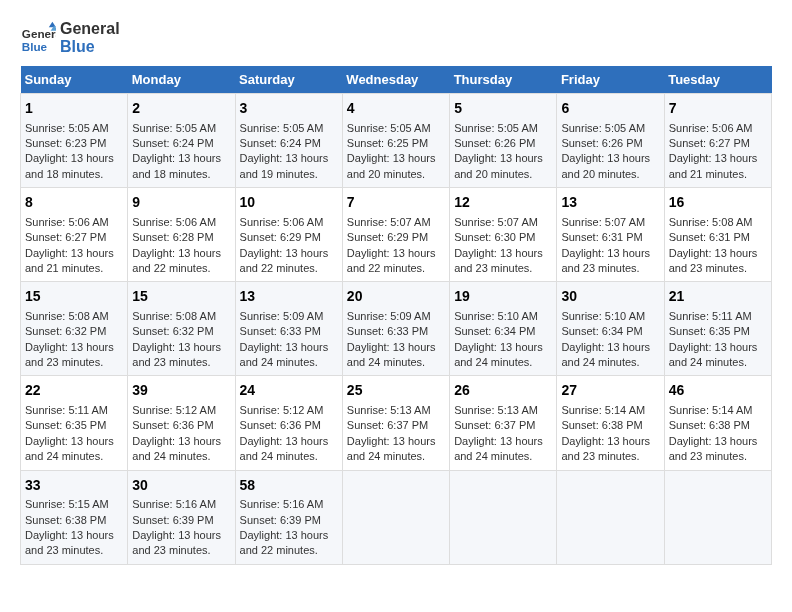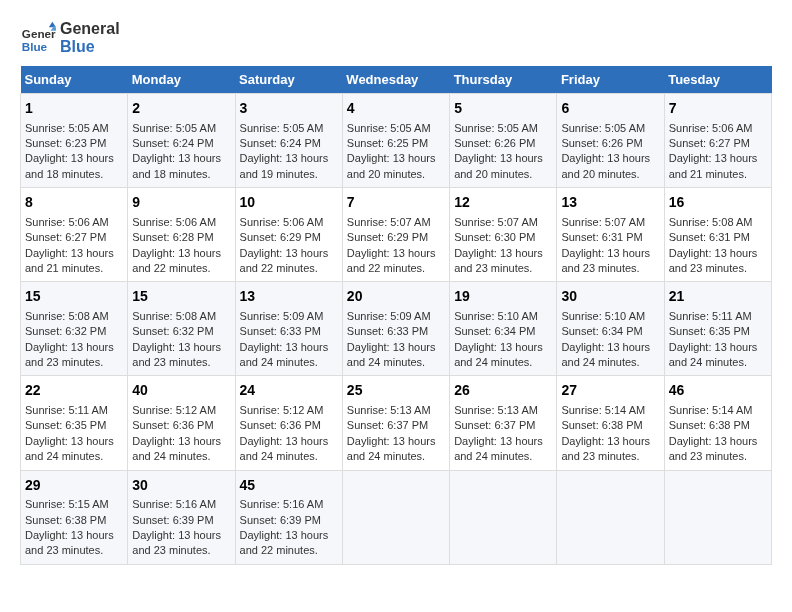--- a/index.html
+++ b/index.html
@@ -133,30 +133,30 @@
         <td><span class="day-number">15</span><span class="day-info">Sunrise: 5:08 AM<br>Sunset: 6:32 PM<br>Daylight: 13 hours and 23 minutes.</span></td>
         <td><span class="day-number">15</span><span class="day-info">Sunrise: 5:08 AM<br>Sunset: 6:32 PM<br>Daylight: 13 hours and 23 minutes.</span></td>
         <td><span class="day-number">13</span><span class="day-info">Sunrise: 5:09 AM<br>Sunset: 6:33 PM<br>Daylight: 13 hours and 24 minutes.</span></td>
         <td><span class="day-number">20</span><span class="day-info">Sunrise: 5:09 AM<br>Sunset: 6:33 PM<br>Daylight: 13 hours and 24 minutes.</span></td>
         <td><span class="day-number">19</span><span class="day-info">Sunrise: 5:10 AM<br>Sunset: 6:34 PM<br>Daylight: 13 hours and 24 minutes.</span></td>
         <td><span class="day-number">30</span><span class="day-info">Sunrise: 5:10 AM<br>Sunset: 6:34 PM<br>Daylight: 13 hours and 24 minutes.</span></td>
         <td><span class="day-number">21</span><span class="day-info">Sunrise: 5:11 AM<br>Sunset: 6:35 PM<br>Daylight: 13 hours and 24 minutes.</span></td>
       </tr>
       <tr>
         <td><span class="day-number">22</span><span class="day-info">Sunrise: 5:11 AM<br>Sunset: 6:35 PM<br>Daylight: 13 hours and 24 minutes.</span></td>
-        <td><span class="day-number">40</span><span class="day-info">Sunrise: 5:12 AM<br>Sunset: 6:36 PM<br>Daylight: 13 hours and 24 minutes.</span></td>
+        <td><span class="day-number">39</span><span class="day-info">Sunrise: 5:12 AM<br>Sunset: 6:36 PM<br>Daylight: 13 hours and 24 minutes.</span></td>
         <td><span class="day-number">24</span><span class="day-info">Sunrise: 5:12 AM<br>Sunset: 6:36 PM<br>Daylight: 13 hours and 24 minutes.</span></td>
         <td><span class="day-number">25</span><span class="day-info">Sunrise: 5:13 AM<br>Sunset: 6:37 PM<br>Daylight: 13 hours and 24 minutes.</span></td>
         <td><span class="day-number">26</span><span class="day-info">Sunrise: 5:13 AM<br>Sunset: 6:37 PM<br>Daylight: 13 hours and 24 minutes.</span></td>
         <td><span class="day-number">27</span><span class="day-info">Sunrise: 5:14 AM<br>Sunset: 6:38 PM<br>Daylight: 13 hours and 23 minutes.</span></td>
         <td><span class="day-number">46</span><span class="day-info">Sunrise: 5:14 AM<br>Sunset: 6:38 PM<br>Daylight: 13 hours and 23 minutes.</span></td>
       </tr>
       <tr>
-        <td><span class="day-number">29</span><span class="day-info">Sunrise: 5:15 AM<br>Sunset: 6:38 PM<br>Daylight: 13 hours and 23 minutes.</span></td>
+        <td><span class="day-number">33</span><span class="day-info">Sunrise: 5:15 AM<br>Sunset: 6:38 PM<br>Daylight: 13 hours and 23 minutes.</span></td>
         <td><span class="day-number">30</span><span class="day-info">Sunrise: 5:16 AM<br>Sunset: 6:39 PM<br>Daylight: 13 hours and 23 minutes.</span></td>
-        <td><span class="day-number">45</span><span class="day-info">Sunrise: 5:16 AM<br>Sunset: 6:39 PM<br>Daylight: 13 hours and 22 minutes.</span></td>
+        <td><span class="day-number">58</span><span class="day-info">Sunrise: 5:16 AM<br>Sunset: 6:39 PM<br>Daylight: 13 hours and 22 minutes.</span></td>
         <td class="empty-cell"></td>
         <td class="empty-cell"></td>
         <td class="empty-cell"></td>
         <td class="empty-cell"></td>
       </tr>
     </tbody>
 </table>
 
 </body></html>

